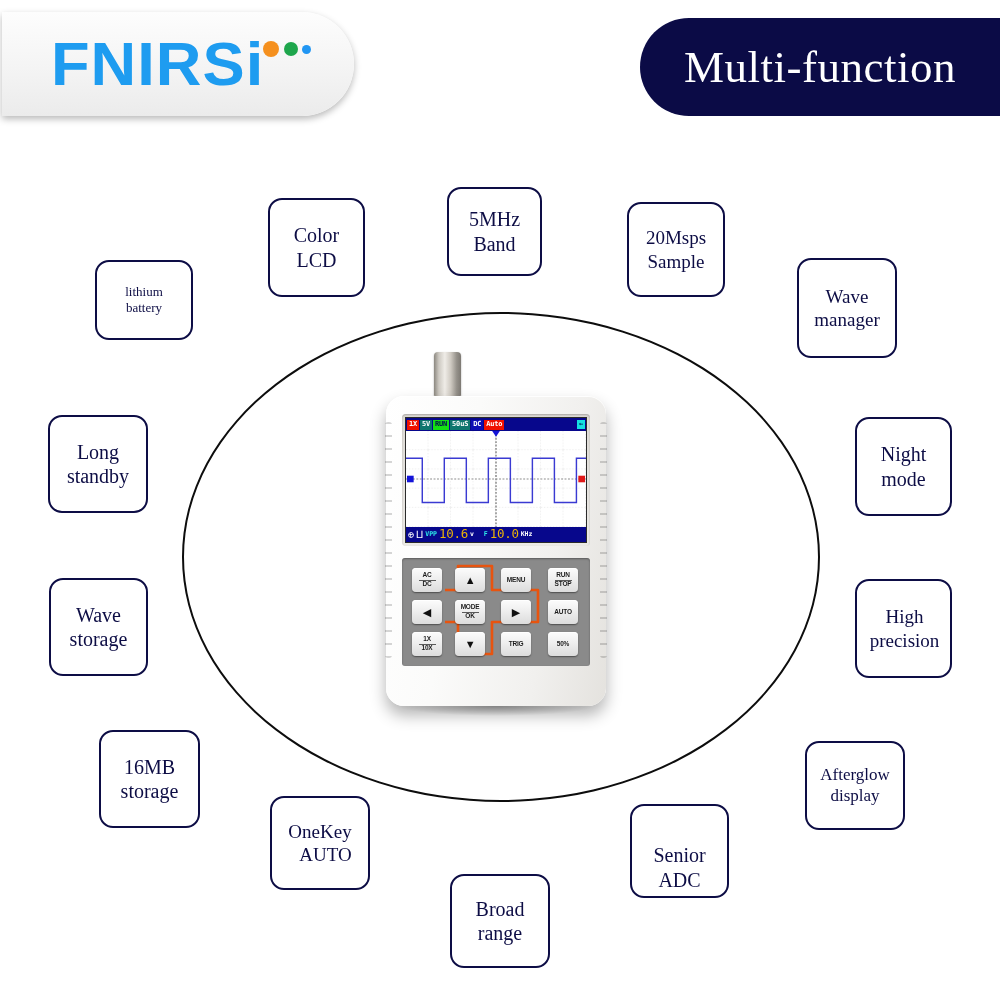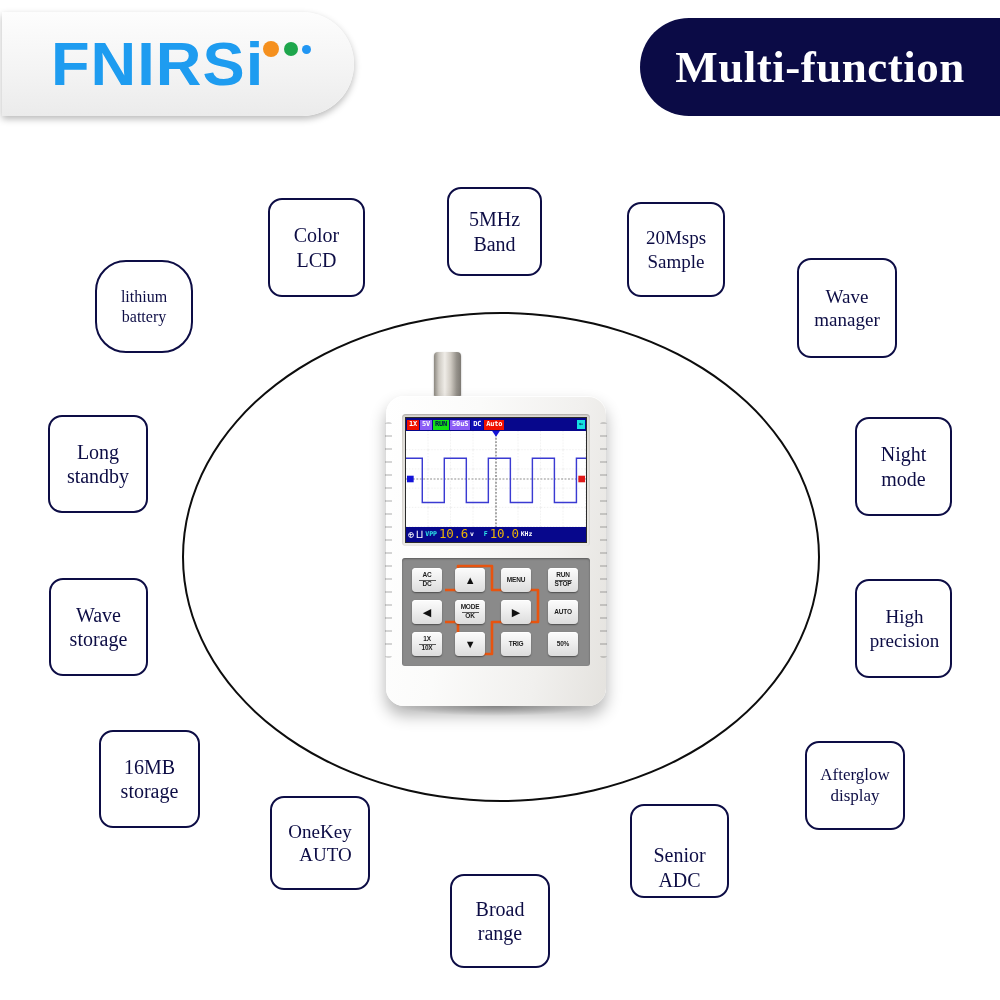--- a/index.html
+++ b/index.html
@@ -76,21 +76,21 @@
     height: 98px;
     background: #0b0b46;
     border-radius: 49px 0 0 49px;
     display: flex;
     align-items: center;
     justify-content: center;
   }
   .title-banner .title-text {
     color: #ffffff;
     font-family: "Liberation Serif", "DejaVu Serif", serif;
-    font-weight: bold;
+    font-weight: normal;
     font-size: 45px;
     letter-spacing: 0.5px;
     white-space: nowrap;
   }
 
   
   .ellipse {
     position: absolute;
     left: 182px;
     top: 312px;
@@ -201,21 +201,21 @@
   }
   .sb {
     padding: 1.5px 2px;
     color: #ffffff;
     white-space: nowrap;
     letter-spacing: -0.2px;
   }
   .sb-red   { background: #f01000; }
   .sb-blue  { background: #0c0cb4; }
   .sb-green { background: #14e014; color: #000a50; }
-  .sb-dark  { background: #8b5cf6; }
+  .sb-dark  { background: #0f766e; }
   .sb-arrow { background: #14e0e0; color: #002060; font-size: 7px; padding: 1px 2px; }
   .sb-spacer { flex: 1 1 auto; }
 
   
   .plot {
     position: absolute;
     left: 0;
     top: 13px;
     right: 0;
     bottom: 15px;
@@ -314,21 +314,21 @@
     </div>
   </div>
 
   <div class="title-banner">
     <span class="title-text">Multi-function</span>
   </div>
 
   <div class="ellipse"></div>
 
   <div id="feature-layer">
-      <div class="feature-box" style="left: 95px; top: 260px; width: 98px; height: 93px; font-size: 16px; border-radius: 31px;">
+      <div class="feature-box" style="left: 95px; top: 260px; width: 98px; height: 80px; font-size: 13px;">
         <div>
           <div>lithium</div>
           <div>battery</div>
         </div>
       </div>
       <div class="feature-box" style="left: 268px; top: 198px; width: 97px; height: 99px; font-size: 20px;">
         <div>
           <div>Color</div>
           <div>LCD</div>
         </div>

